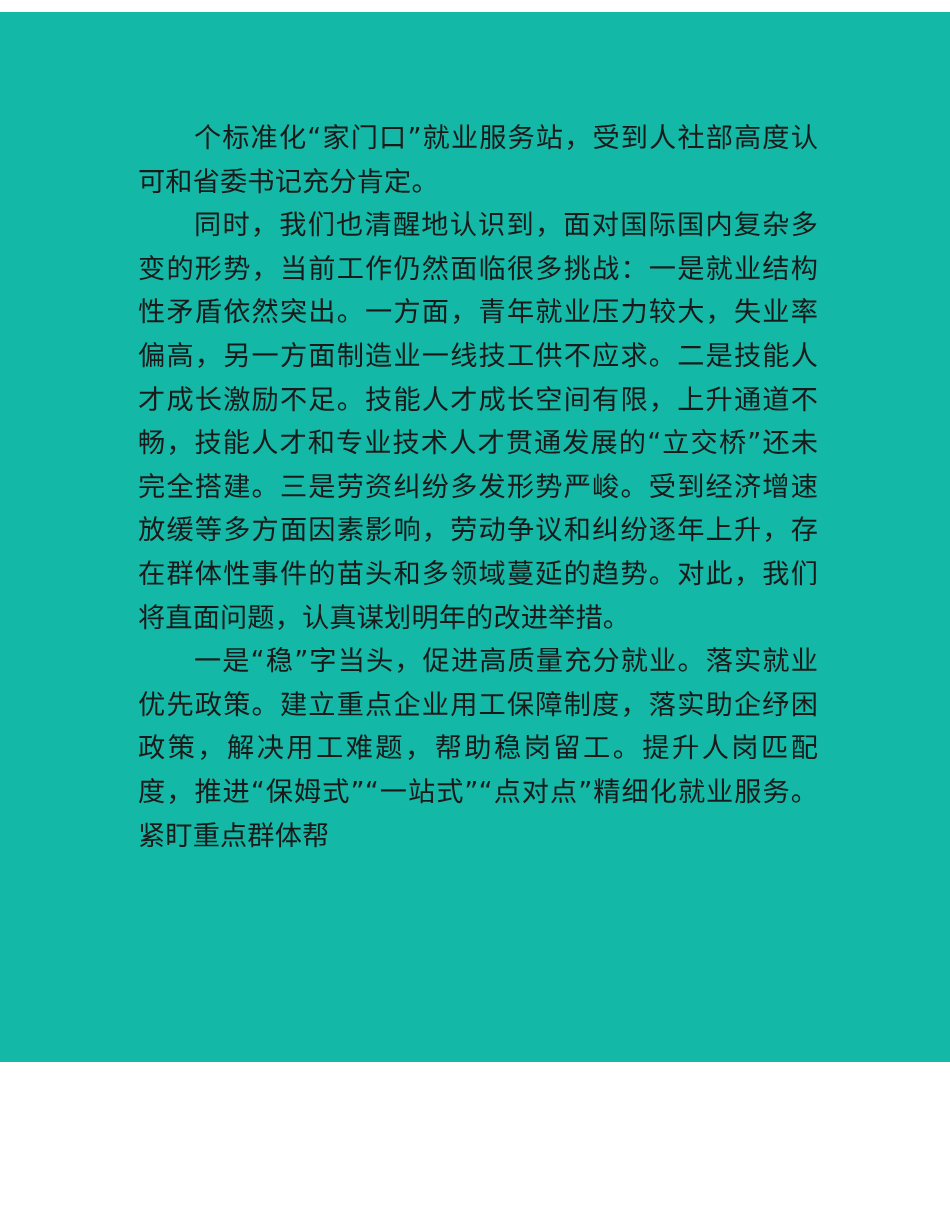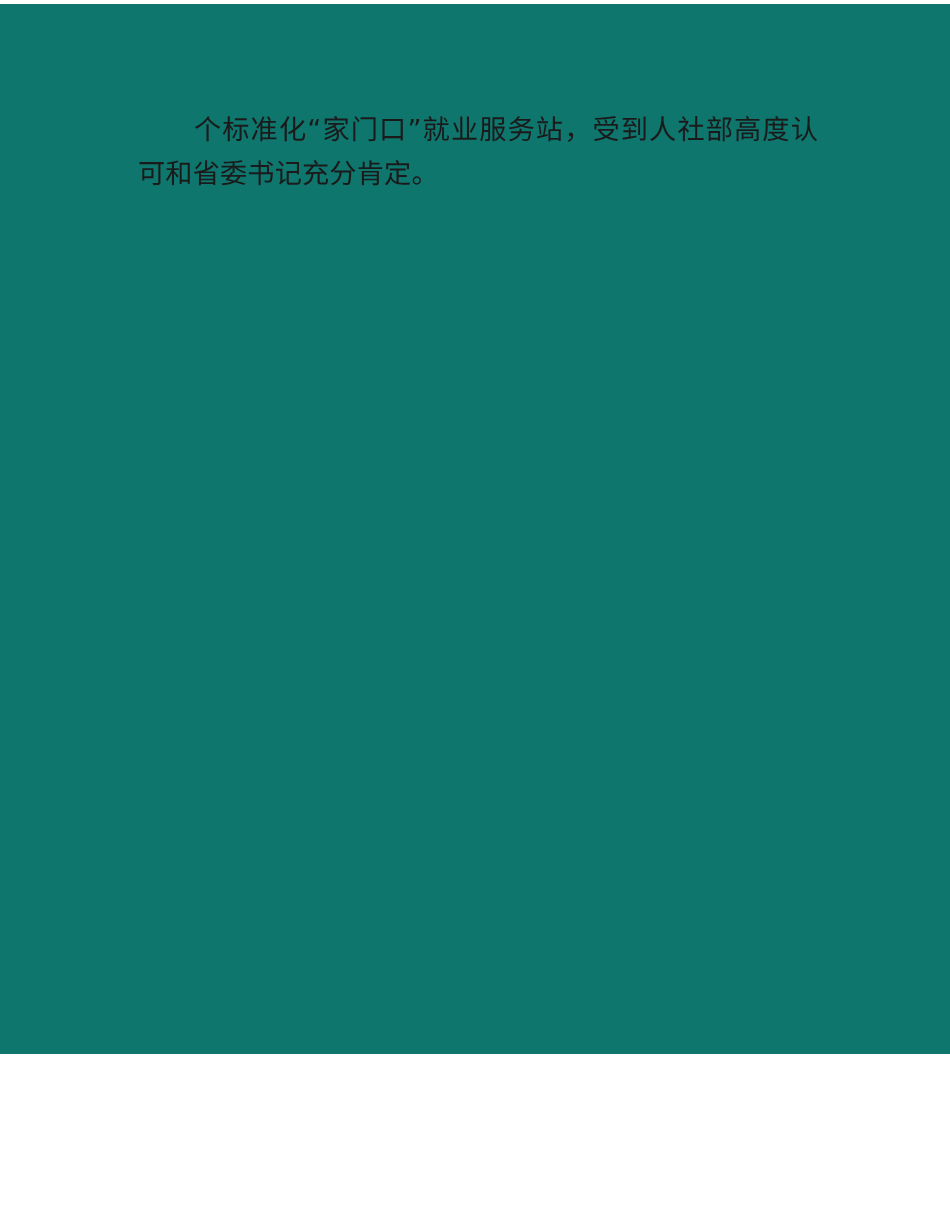--- a/index.html
+++ b/index.html
@@ -6,22 +6,22 @@
   html, body {
     margin: 0;
     padding: 0;
     background: #ffffff;
   }
 
   .page {
     position: relative;
     width: 950px;
     height: 1050px;
-    background: #0f766e;
-    margin: 4px auto;
+    background: #14b8a6;
+    margin: 12px auto;
     overflow: hidden;
     box-sizing: border-box;
   }
 
   .doc-body {
     position: absolute;
     left: 138px;
     top: 104px;
     width: 680px;
   }
@@ -53,17 +53,19 @@
   }
 </style>
 </head>
 <body>
 
 <div class="page">
   <div class="doc-body">
 
     <p class="para indent">个标准化“家门口”就业服务站，受到人社部高度认可和省委书记充分肯定。</p>
 
+    <p class="para indent">同时，我们也清醒地认识到，面对国际国内复杂多变的形势，当前工作仍然面临很多挑战：一是就业结构性矛盾依然突出。一方面，青年就业压力较大，失业率偏高，另一方面制造业一线技工供不应求。二是技能人才成长激励不足。技能人才成长空间有限，上升通道不畅，技能人才和专业技术人才贯通发展的“立交桥”还未完全搭建。三是劳资纠纷多发形势严峻。受到经济增速放缓等多方面因素影响，劳动争议和纠纷逐年上升，存在群体性事件的苗头和多领域蔓延的趋势。对此，我们将直面问题，认真谋划明年的改进举措。</p>
 
 
+    <p class="para indent">一是“稳”字当头，促进高质量充分就业。落实就业优先政策。建立重点企业用工保障制度，落实助企纾困政策，解决用工难题，帮助稳岗留工。提升人岗匹配度，推进“保姆式”“一站式”“点对点”精细化就业服务。紧盯重点群体帮</p>
 
   </div>
 </div>
 
 </body></html>

